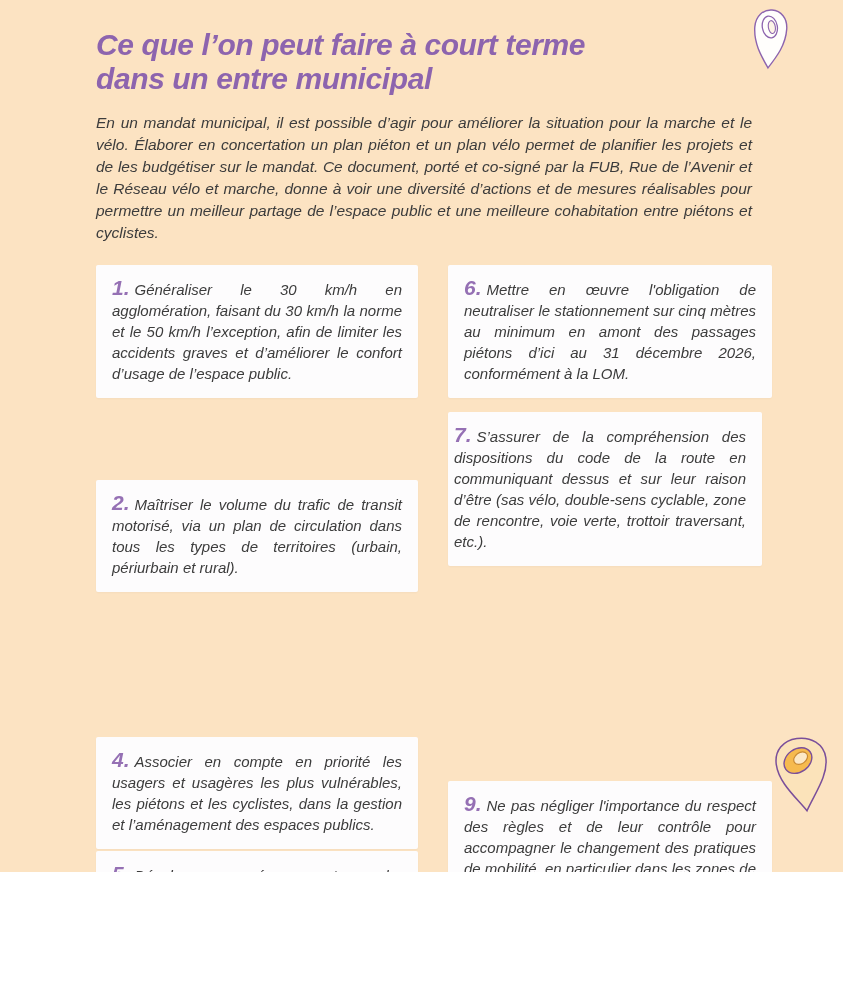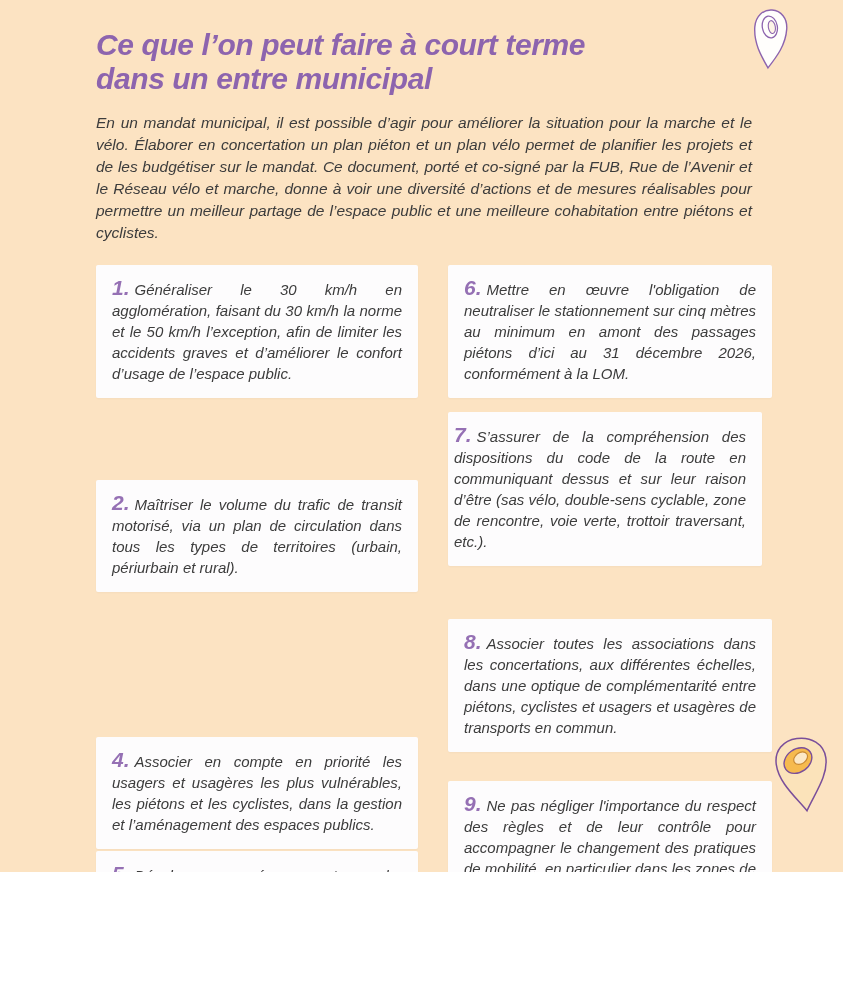--- a/index.html
+++ b/index.html
@@ -111,21 +111,18 @@
   </div>
 
   <div class="card col-right" style="top:265px;">
     <p><span class="num">6.</span><span>Mettre en œuvre l'obligation de neutraliser le stationnement sur cinq mètres au minimum en amont des passages piétons d’ici au 31 décembre 2026, conformément à la LOM.</span></p>
   </div>
 
   <div class="card col-right" style="top:412px;padding-left:6px;">
     <p><span class="num">7.</span><span>S’assurer de la compréhension des dispositions du code de la route en communiquant dessus et sur leur raison d’être (sas vélo, double-sens cyclable, zone de rencontre, voie verte, trottoir traversant, etc.).</span></p>
   </div>
 
-  <div class="card col-right" style="top:619px;">
-    <p><span class="num">8.</span><span>Associer toutes les associations dans les concertations, aux différentes échelles, dans une optique de complémentarité entre piétons, cyclistes et usagers et usagères de transports en commun.</span></p>
-  </div>
 
   <div class="card col-right" style="top:781px;">
     <p><span class="num">9.</span><span>Ne pas négliger l'importance du respect des règles et de leur contrôle pour accompagner le changement des pratiques de mobilité, en particulier dans les zones de rencontre et aires piétonnes.</span></p>
   </div>
 
 </div>
 
 </body></html>

